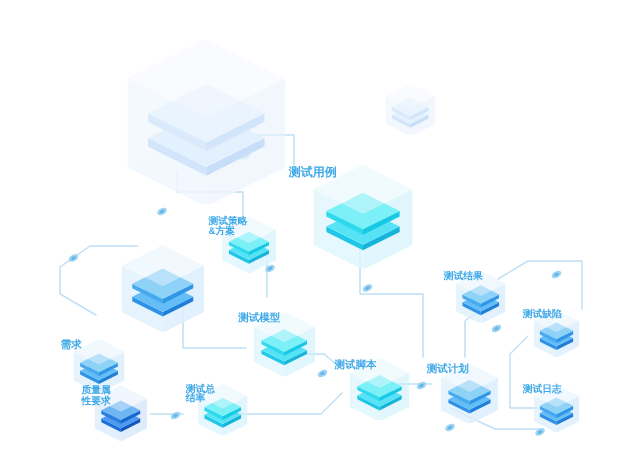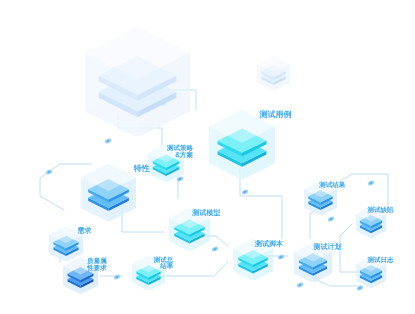--- a/index.html
+++ b/index.html
@@ -10,21 +10,21 @@
     overflow:hidden;
   }
   #stage{position:relative;width:415px;height:314px;overflow:hidden;background:#fff;}
   #wires{position:absolute;left:0;top:0;width:415px;height:314px;}
   .node{position:absolute;}
   .node .cube{position:absolute;left:0;top:0;}
   .node .label{
     position:absolute;
     left:50%;
     transform:translateX(-50%);
-    text-align:right;
+    text-align:left;
     color:#3ea8e8;
     font-weight:bold;
     white-space:pre-line;
     line-height:1.05;
     letter-spacing:0px;
     text-shadow:0 0 1px rgba(255,255,255,.8);
     pointer-events:none;
   }
 </style>
 </head>
@@ -162,21 +162,20 @@
             <polygon points="55,20.13 27.5,33.88 27.5,64.78999999999999 55,51.04" fill="#cfe6fb" opacity="0.62"></polygon>
             <polygon points="27.5,37.29 55,51.04 27.5,64.78999999999999 0,51.04" fill="#e4f2fd" opacity="0.55"></polygon>
             <polygon points="7.149999999999999,40.832 27.5,51.007000000000005 27.5,54.032000000000004 7.149999999999999,43.857" fill="#2e92e8"></polygon>
             <polygon points="47.85,40.832 27.5,51.007000000000005 27.5,54.032000000000004 47.85,43.857" fill="#1f7fd8"></polygon>
             <polygon points="27.5,30.657 47.85,40.832 27.5,51.007000000000005 7.149999999999999,40.832" fill="#64bdf6"></polygon>
             <polygon points="7.149999999999999,32.219 27.5,42.394000000000005 27.5,45.419000000000004 7.149999999999999,35.244" fill="#47aaef"></polygon>
             <polygon points="47.85,32.219 27.5,42.394000000000005 27.5,45.419000000000004 47.85,35.244" fill="#2f97e6"></polygon>
             <polygon points="27.5,22.044 47.85,32.219 27.5,42.394000000000005 7.149999999999999,32.219" fill="#8fd2f7"></polygon>
             <polygon points="27.5,6.38 55,20.13 27.5,33.88 0,20.13" fill="#e4f2fd" opacity="0.5"></polygon>
           </svg></div>
-        <div class="label" style="font-size: 8px; top: 7.7px; width: 82.5px;">特性</div>
       </div>
       <div class="node" style="left: 169px; top: 203px; width: 41px; height: 47.56px;">
         <div class="cube"><svg width="41" height="47.559999999999995" viewBox="0 0 41 47.559999999999995">
             <polygon points="0,15.006 20.5,25.256 20.5,48.297999999999995 0,38.047999999999995" fill="#d6f3fb" opacity="0.62"></polygon>
             <polygon points="41,15.006 20.5,25.256 20.5,48.297999999999995 41,38.047999999999995" fill="#cdeffa" opacity="0.62"></polygon>
             <polygon points="20.5,27.797999999999995 41,38.047999999999995 20.5,48.297999999999995 0,38.047999999999995" fill="#e3f8fd" opacity="0.55"></polygon>
             <polygon points="5.33,30.438399999999994 20.5,38.023399999999995 20.5,40.523399999999995 5.33,32.938399999999994" fill="#1ec6e8"></polygon>
             <polygon points="35.67,30.438399999999994 20.5,38.023399999999995 20.5,40.523399999999995 35.67,32.938399999999994" fill="#16b3da"></polygon>
             <polygon points="20.5,22.853399999999993 35.67,30.438399999999994 20.5,38.023399999999995 5.33,30.438399999999994" fill="#57e3f6"></polygon>
             <polygon points="5.33,24.017799999999994 20.5,31.602799999999995 20.5,34.102799999999995 5.33,26.517799999999994" fill="#2fd9ec"></polygon>

